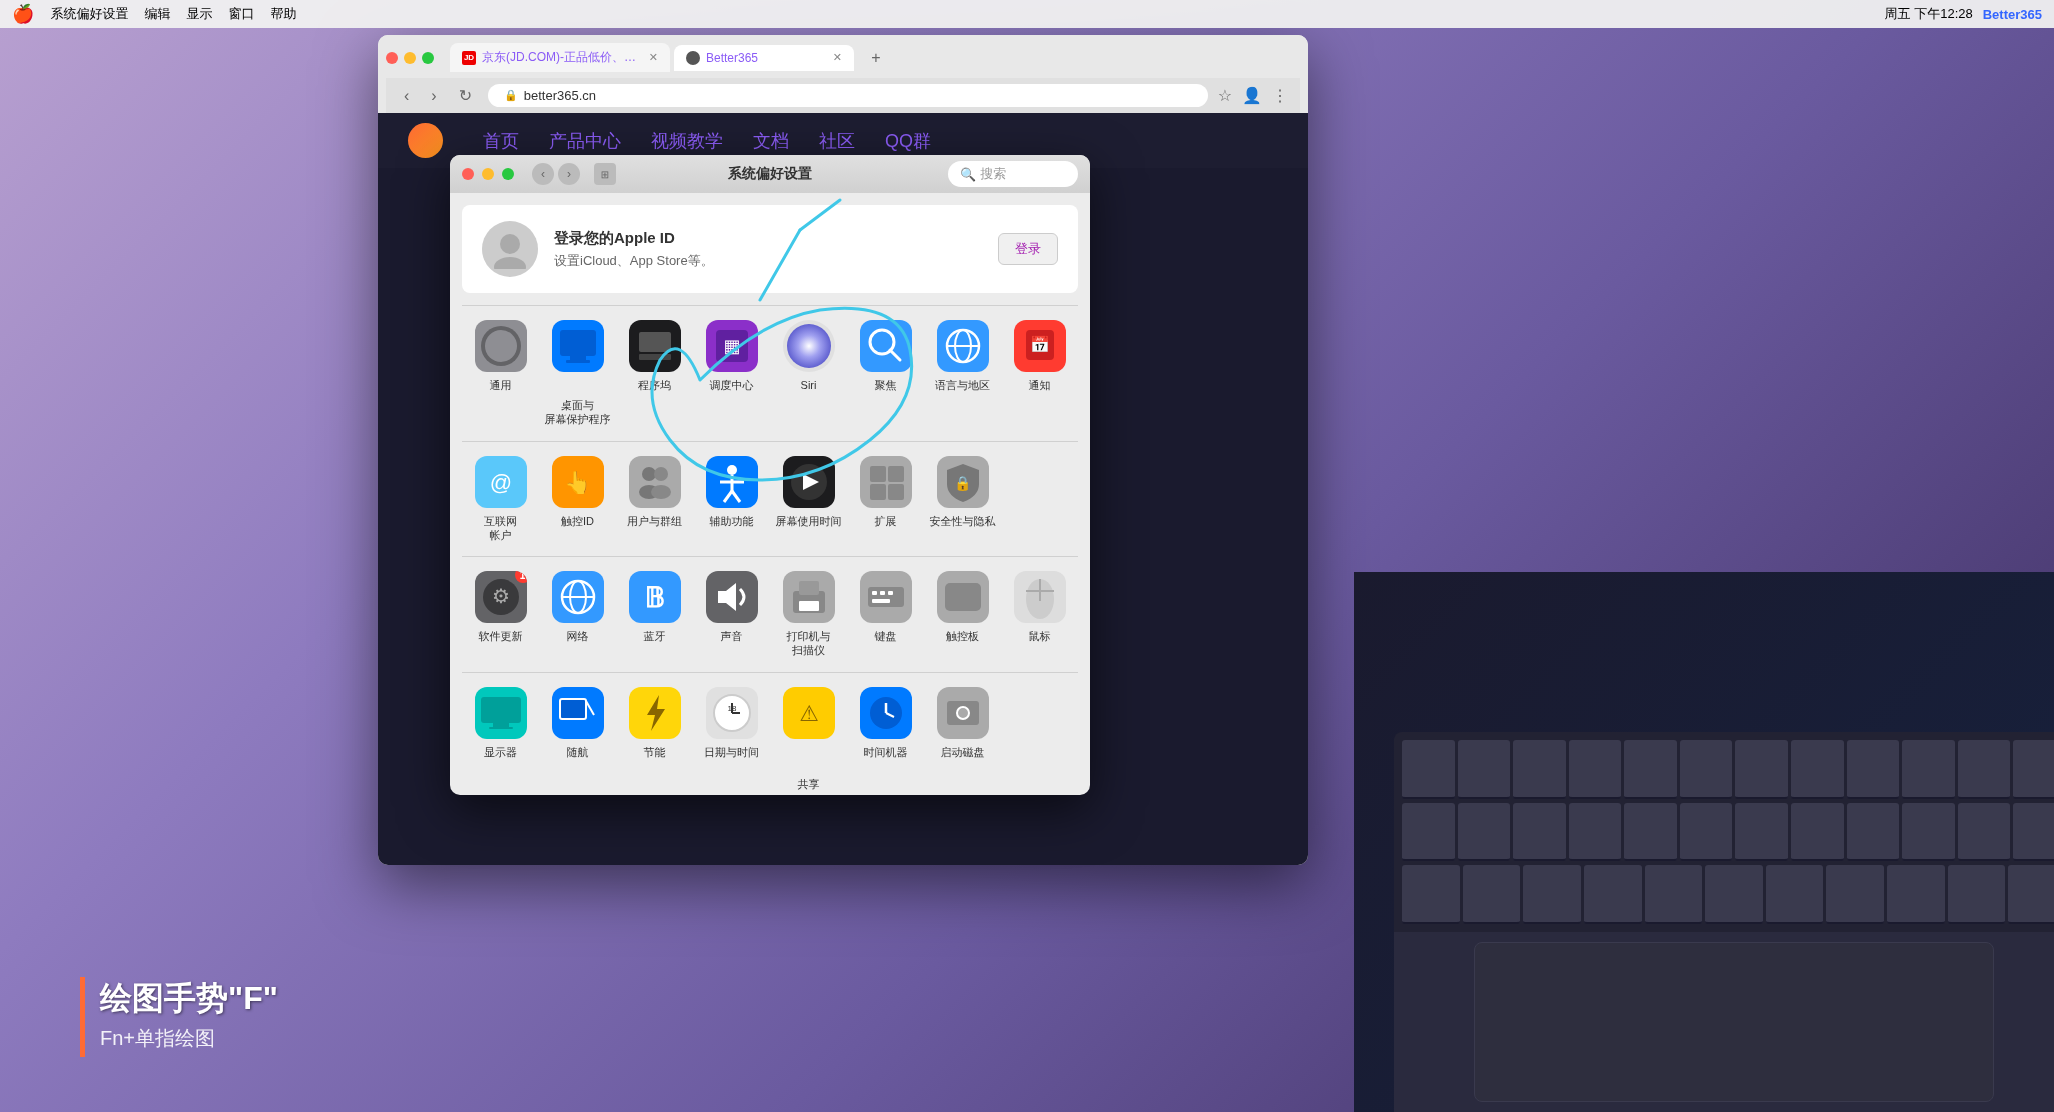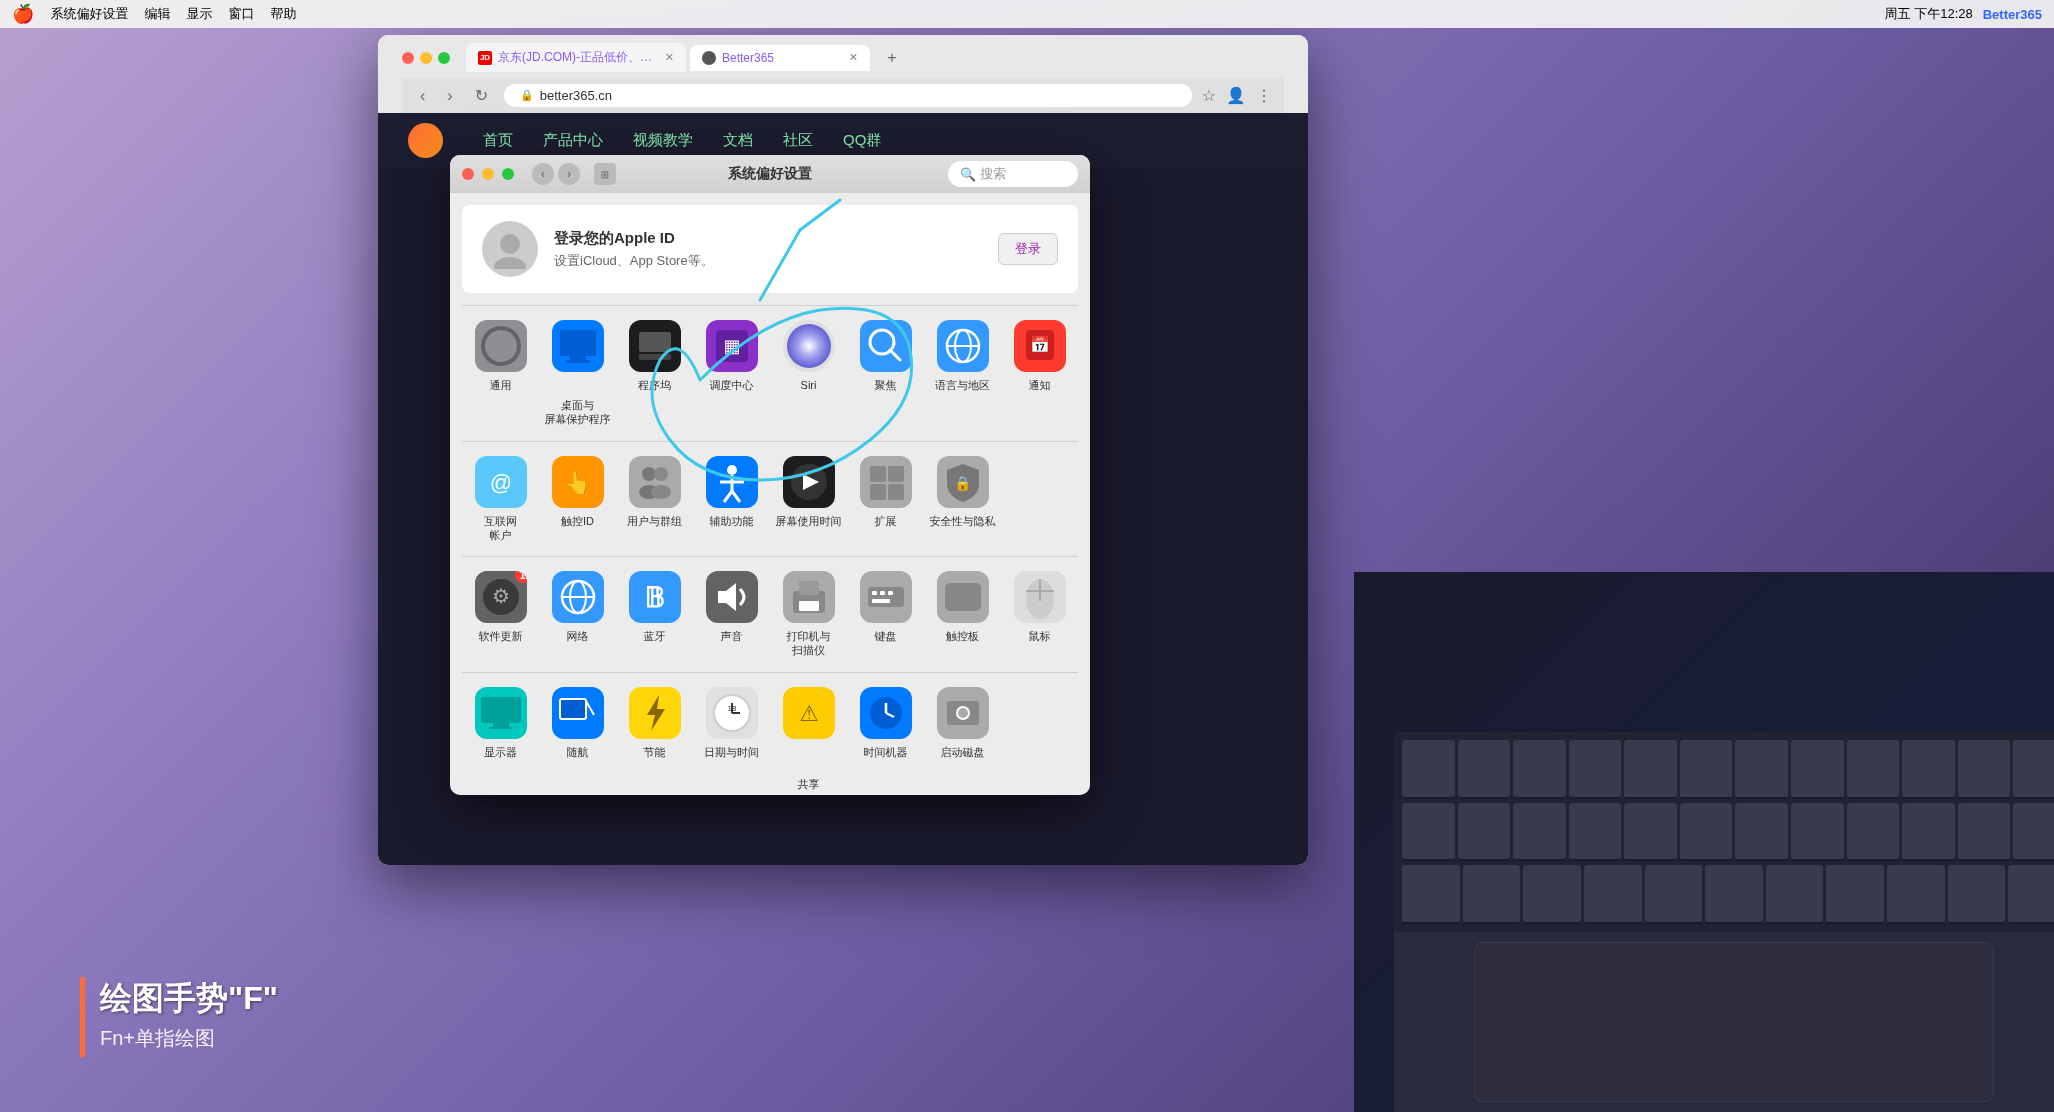--- a/index.html
+++ b/index.html
@@ -47,21 +47,21 @@
       height: 830px;
       background: #f0f0f0;
       border-radius: 10px;
       box-shadow: 0 20px 60px rgba(0,0,0,0.5);
       overflow: hidden;
     }
 
     
     .browser-chrome {
       background: #e8e8e8;
-      padding: 8px 24px 0;
+      padding: 8px 8px 0;
     }
     .tab-bar {
       display: flex;
       align-items: center;
       gap: 4px;
       margin-bottom: 6px;
     }
     .traffic-lights {
       display: flex;
       gap: 6px;
@@ -172,22 +172,22 @@
       gap: 30px;
     }
     .site-logo {
       width: 35px; height: 35px;
       border-radius: 50%;
       background: linear-gradient(135deg, #ff6b35, #f7931e);
       margin-right: 10px;
       flex-shrink: 0;
     }
     .site-nav-item {
-      color: #86efac;
-      font-size: 15px;
+      color: #8b5cf6;
+      font-size: 18px;
       cursor: pointer;
     }
 
     
     .syspref-window {
       position: absolute;
       top: 155px;
       left: 450px;
       width: 640px;
       height: 640px;

